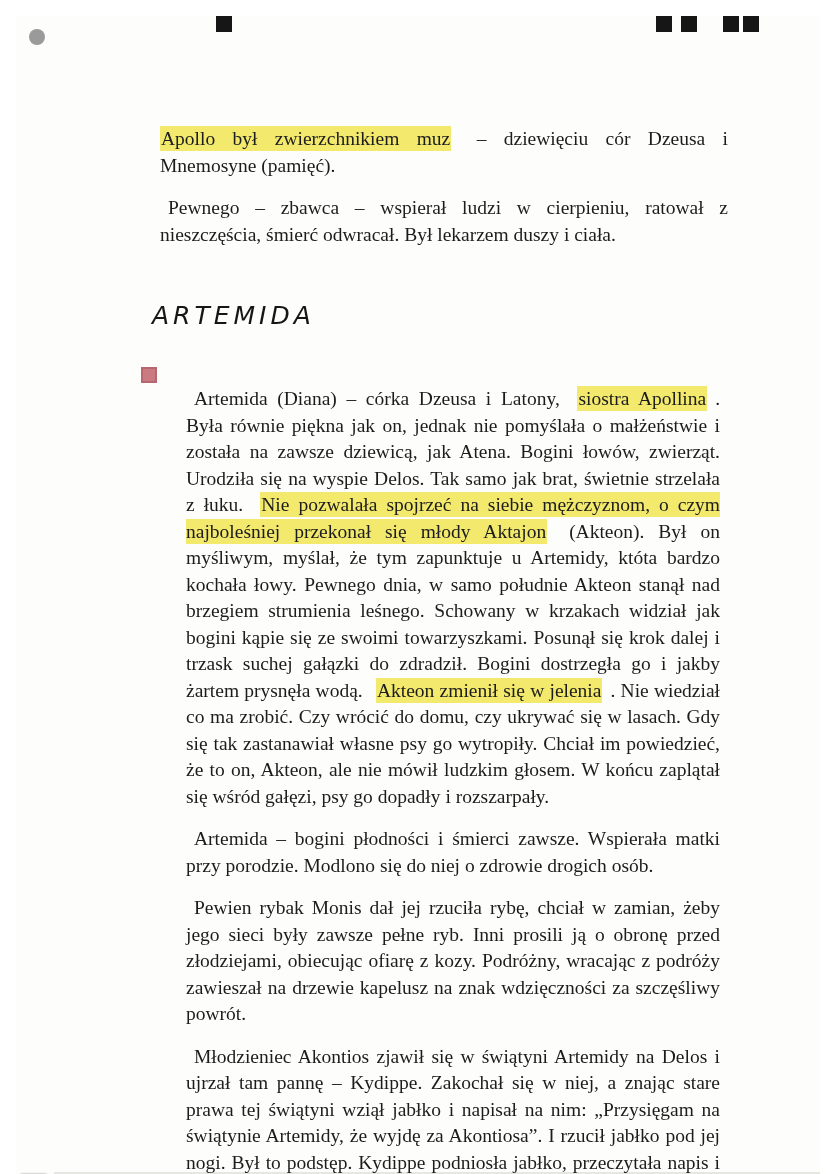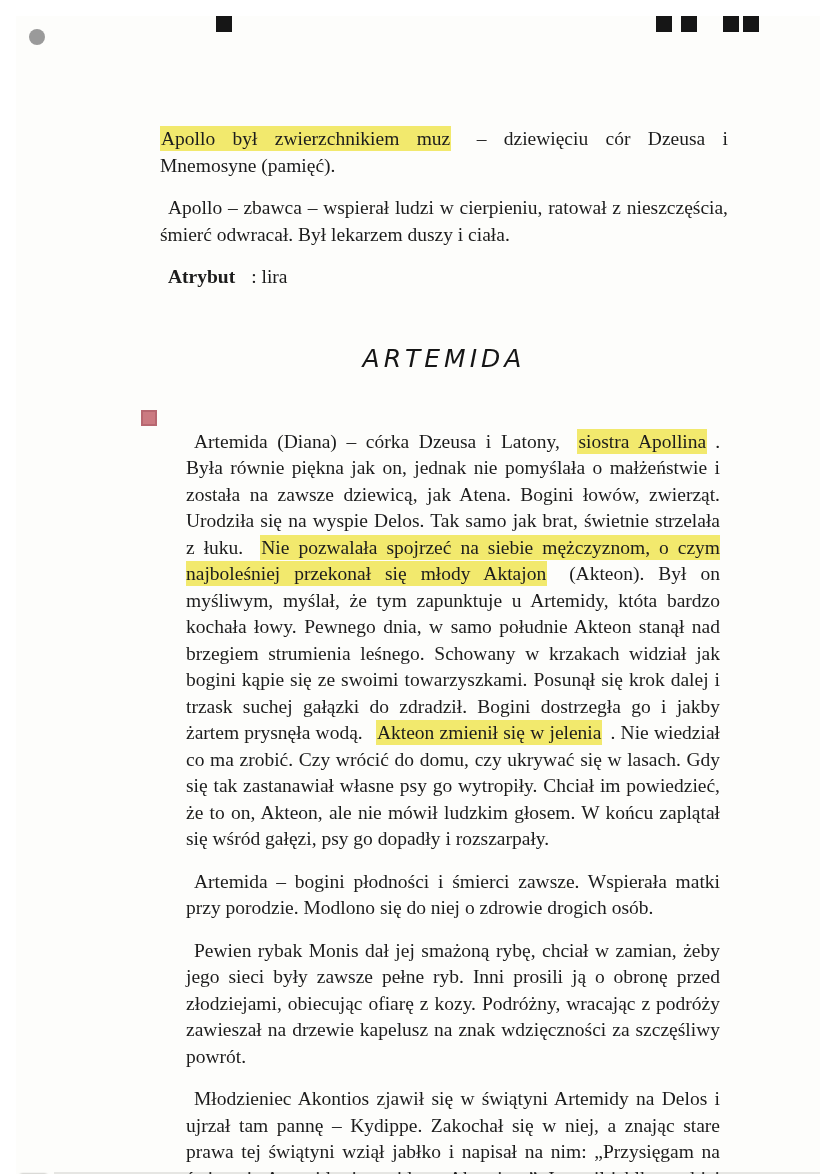--- a/index.html
+++ b/index.html
@@ -26,21 +26,21 @@
     text-justify: inter-word;
   }
   .para .bold { font-weight: bold; }
   mark {
     background: var(--highlight, #f2e96d);
     color: inherit;
     padding: 2px 1px;
   }
   .heading {
     margin: 29px 0 23px 0;
-    text-align: center;
+    text-align: left;
     font-family: "DejaVu Sans", sans-serif;
     font-style: italic;
     font-weight: normal;
     font-size: 25px;
     line-height: 30px;
     letter-spacing: 4px;
     color: #161616;
   }
   .bullet-block { position: relative; padding-left: 26px; font-family: Liberation Serif, serif; }
   .bullet-square {
@@ -97,30 +97,29 @@
   <div class="edge-tick et6"></div>
   <div class="edge-tick et7"></div>
   <div class="edge-tick et8"></div>
   <div class="bottom-line"></div>
   <div class="bottom-blob"></div>
 
   <div class="content">
 
     <section class="section">
       <p class="para"><mark>Apollo był zwierzchnikiem muz</mark><span> – dziewięciu cór Dzeusa i Mnemosyne (pamięć).</span></p>
-      <p class="para"><span>Apollo – zbawca – wspierał ludzi w cierpieniu, ratował z nieszczęścia, śmierć odwracał. Był lekarzem duszy i ciała.</span></p>
-      <p class="para"><span class="bold">Atrybut</span><span>: lira</span></p>
+      <p class="para"><span>Pewnego – zbawca – wspierał ludzi w cierpieniu, ratował z nieszczęścia, śmierć odwracał. Był lekarzem duszy i ciała.</span></p>
     </section>
 
     <h1 class="heading">ARTEMIDA</h1>
 
     <section class="section bullet-block">
       <span class="bullet-square"></span>
       <div class="bullet-text">
         <p class="para"><span>Artemida (Diana) – córka Dzeusa i Latony, </span><mark>siostra Apollina</mark><span>. Była równie piękna jak on, jednak nie pomyślała o małżeństwie i została na zawsze dziewicą, jak Atena. Bogini łowów, zwierząt. Urodziła się na wyspie Delos. Tak samo jak brat, świetnie strzelała z łuku. </span><mark>Nie pozwalała spojrzeć na siebie mężczyznom, o czym najboleśniej przekonał się młody Aktajon</mark><span> (Akteon). Był on myśliwym, myślał, że tym zapunktuje u Artemidy, któta bardzo kochała łowy. Pewnego dnia, w samo południe Akteon stanął nad brzegiem strumienia leśnego. Schowany w krzakach widział jak bogini kąpie się ze swoimi towarzyszkami. Posunął się krok dalej i trzask suchej gałązki do zdradził. Bogini dostrzegła go i jakby żartem prysnęła wodą. </span><mark>Akteon zmienił się w jelenia</mark><span>. Nie wiedział co ma zrobić. Czy wrócić do domu, czy ukrywać się w lasach. Gdy się tak zastanawiał własne psy go wytropiły. Chciał im powiedzieć, że to on, Akteon, ale nie mówił ludzkim głosem. W końcu zaplątał się wśród gałęzi, psy go dopadły i rozszarpały.</span></p>
         <p class="para"><span>Artemida – bogini płodności i śmierci zawsze. Wspierała matki przy porodzie. Modlono się do niej o zdrowie drogich osób.</span></p>
-        <p class="para"><span>Pewien rybak Monis dał jej smażoną rybę, chciał w zamian, żeby jego sieci były zawsze pełne ryb. Inni prosili ją o obronę przed złodziejami, obiecując ofiarę z kozy. Podróżny, wracając z podróży zawieszał na drzewie kapelusz na znak wdzięczności za szczęśliwy powrót.</span></p>
+        <p class="para"><span>Pewien rybak Monis dał jej rzuciła rybę, chciał w zamian, żeby jego sieci były zawsze pełne ryb. Inni prosili ją o obronę przed złodziejami, obiecując ofiarę z kozy. Podróżny, wracając z podróży zawieszał na drzewie kapelusz na znak wdzięczności za szczęśliwy powrót.</span></p>
         <p class="para"><span>Młodzieniec Akontios zjawił się w świątyni Artemidy na Delos i ujrzał tam pannę – Kydippe. Zakochał się w niej, a znając stare prawa tej świątyni wziął jabłko i napisał na nim: „Przysięgam na świątynie Artemidy, że wyjdę za Akontiosa”. I rzucił jabłko pod jej nogi. Był to podstęp. Kydippe podniosła jabłko, przeczytała napis i je rzuciła. Sama o tym nie wiedząc, związała się przysięgą. Po wielu oporach musiała poślubić Akontiosa.</span></p>
       </div>
     </section>
 
   </div>
 </div>
 
 </body></html>

